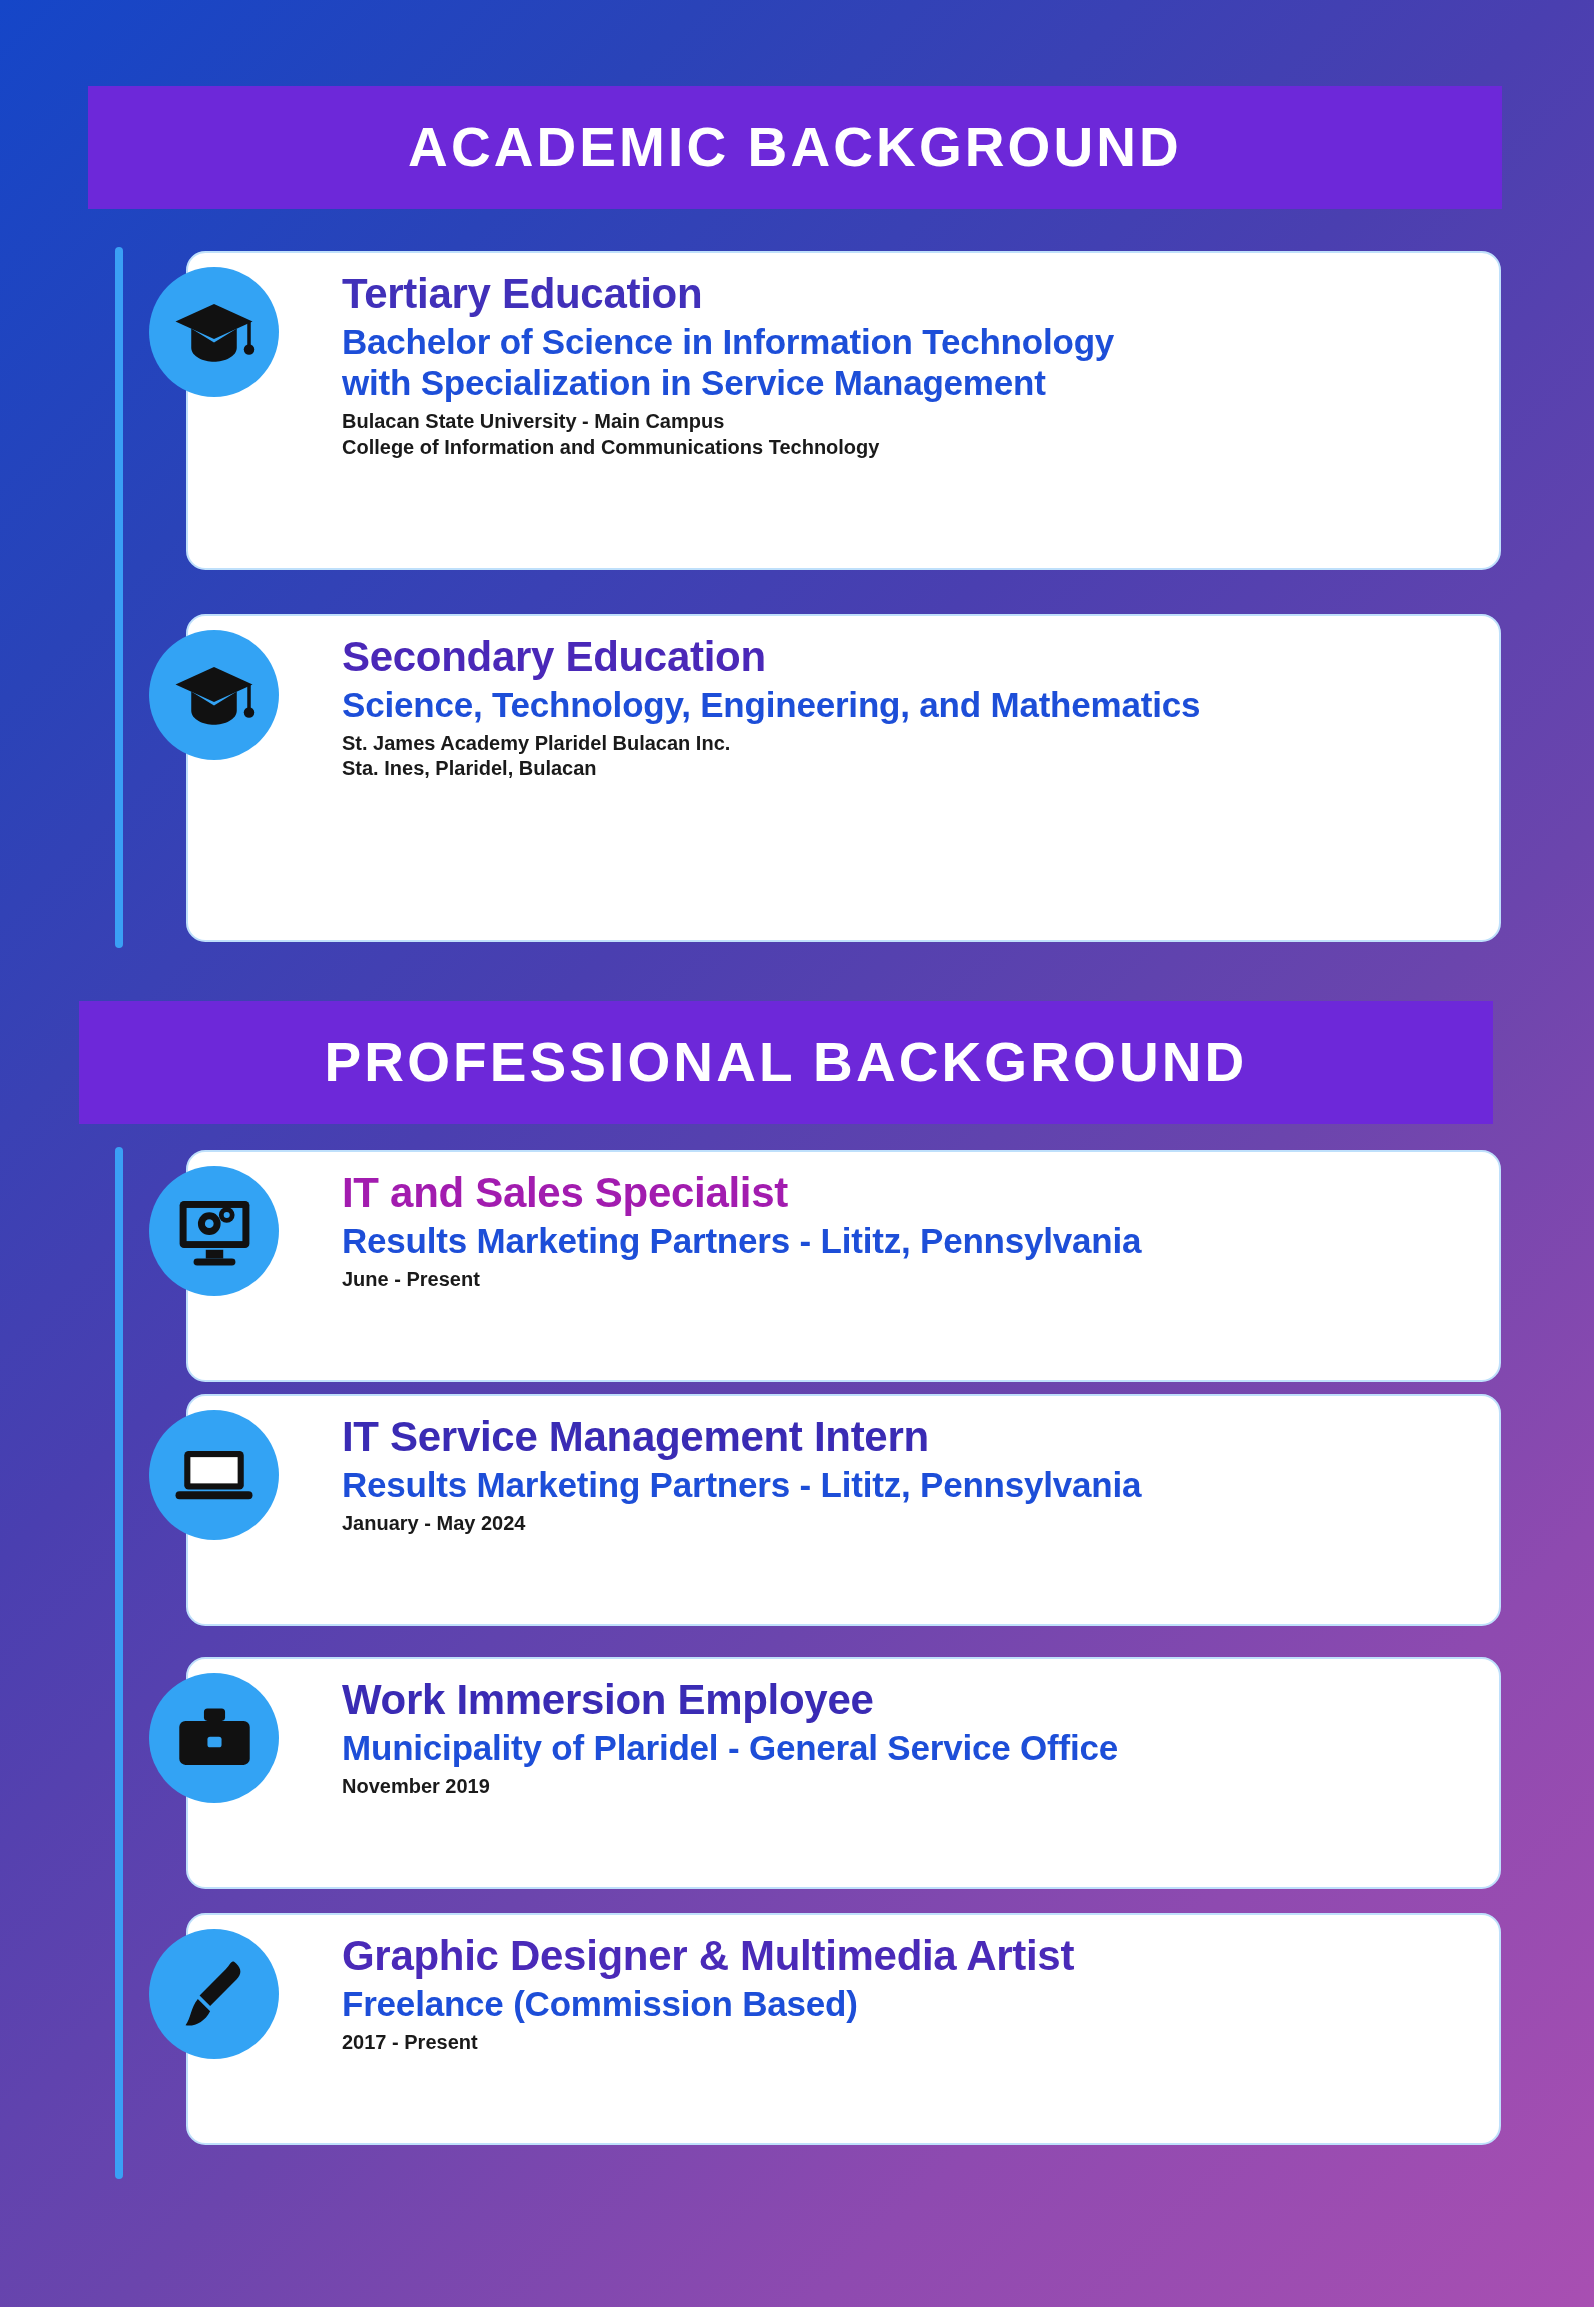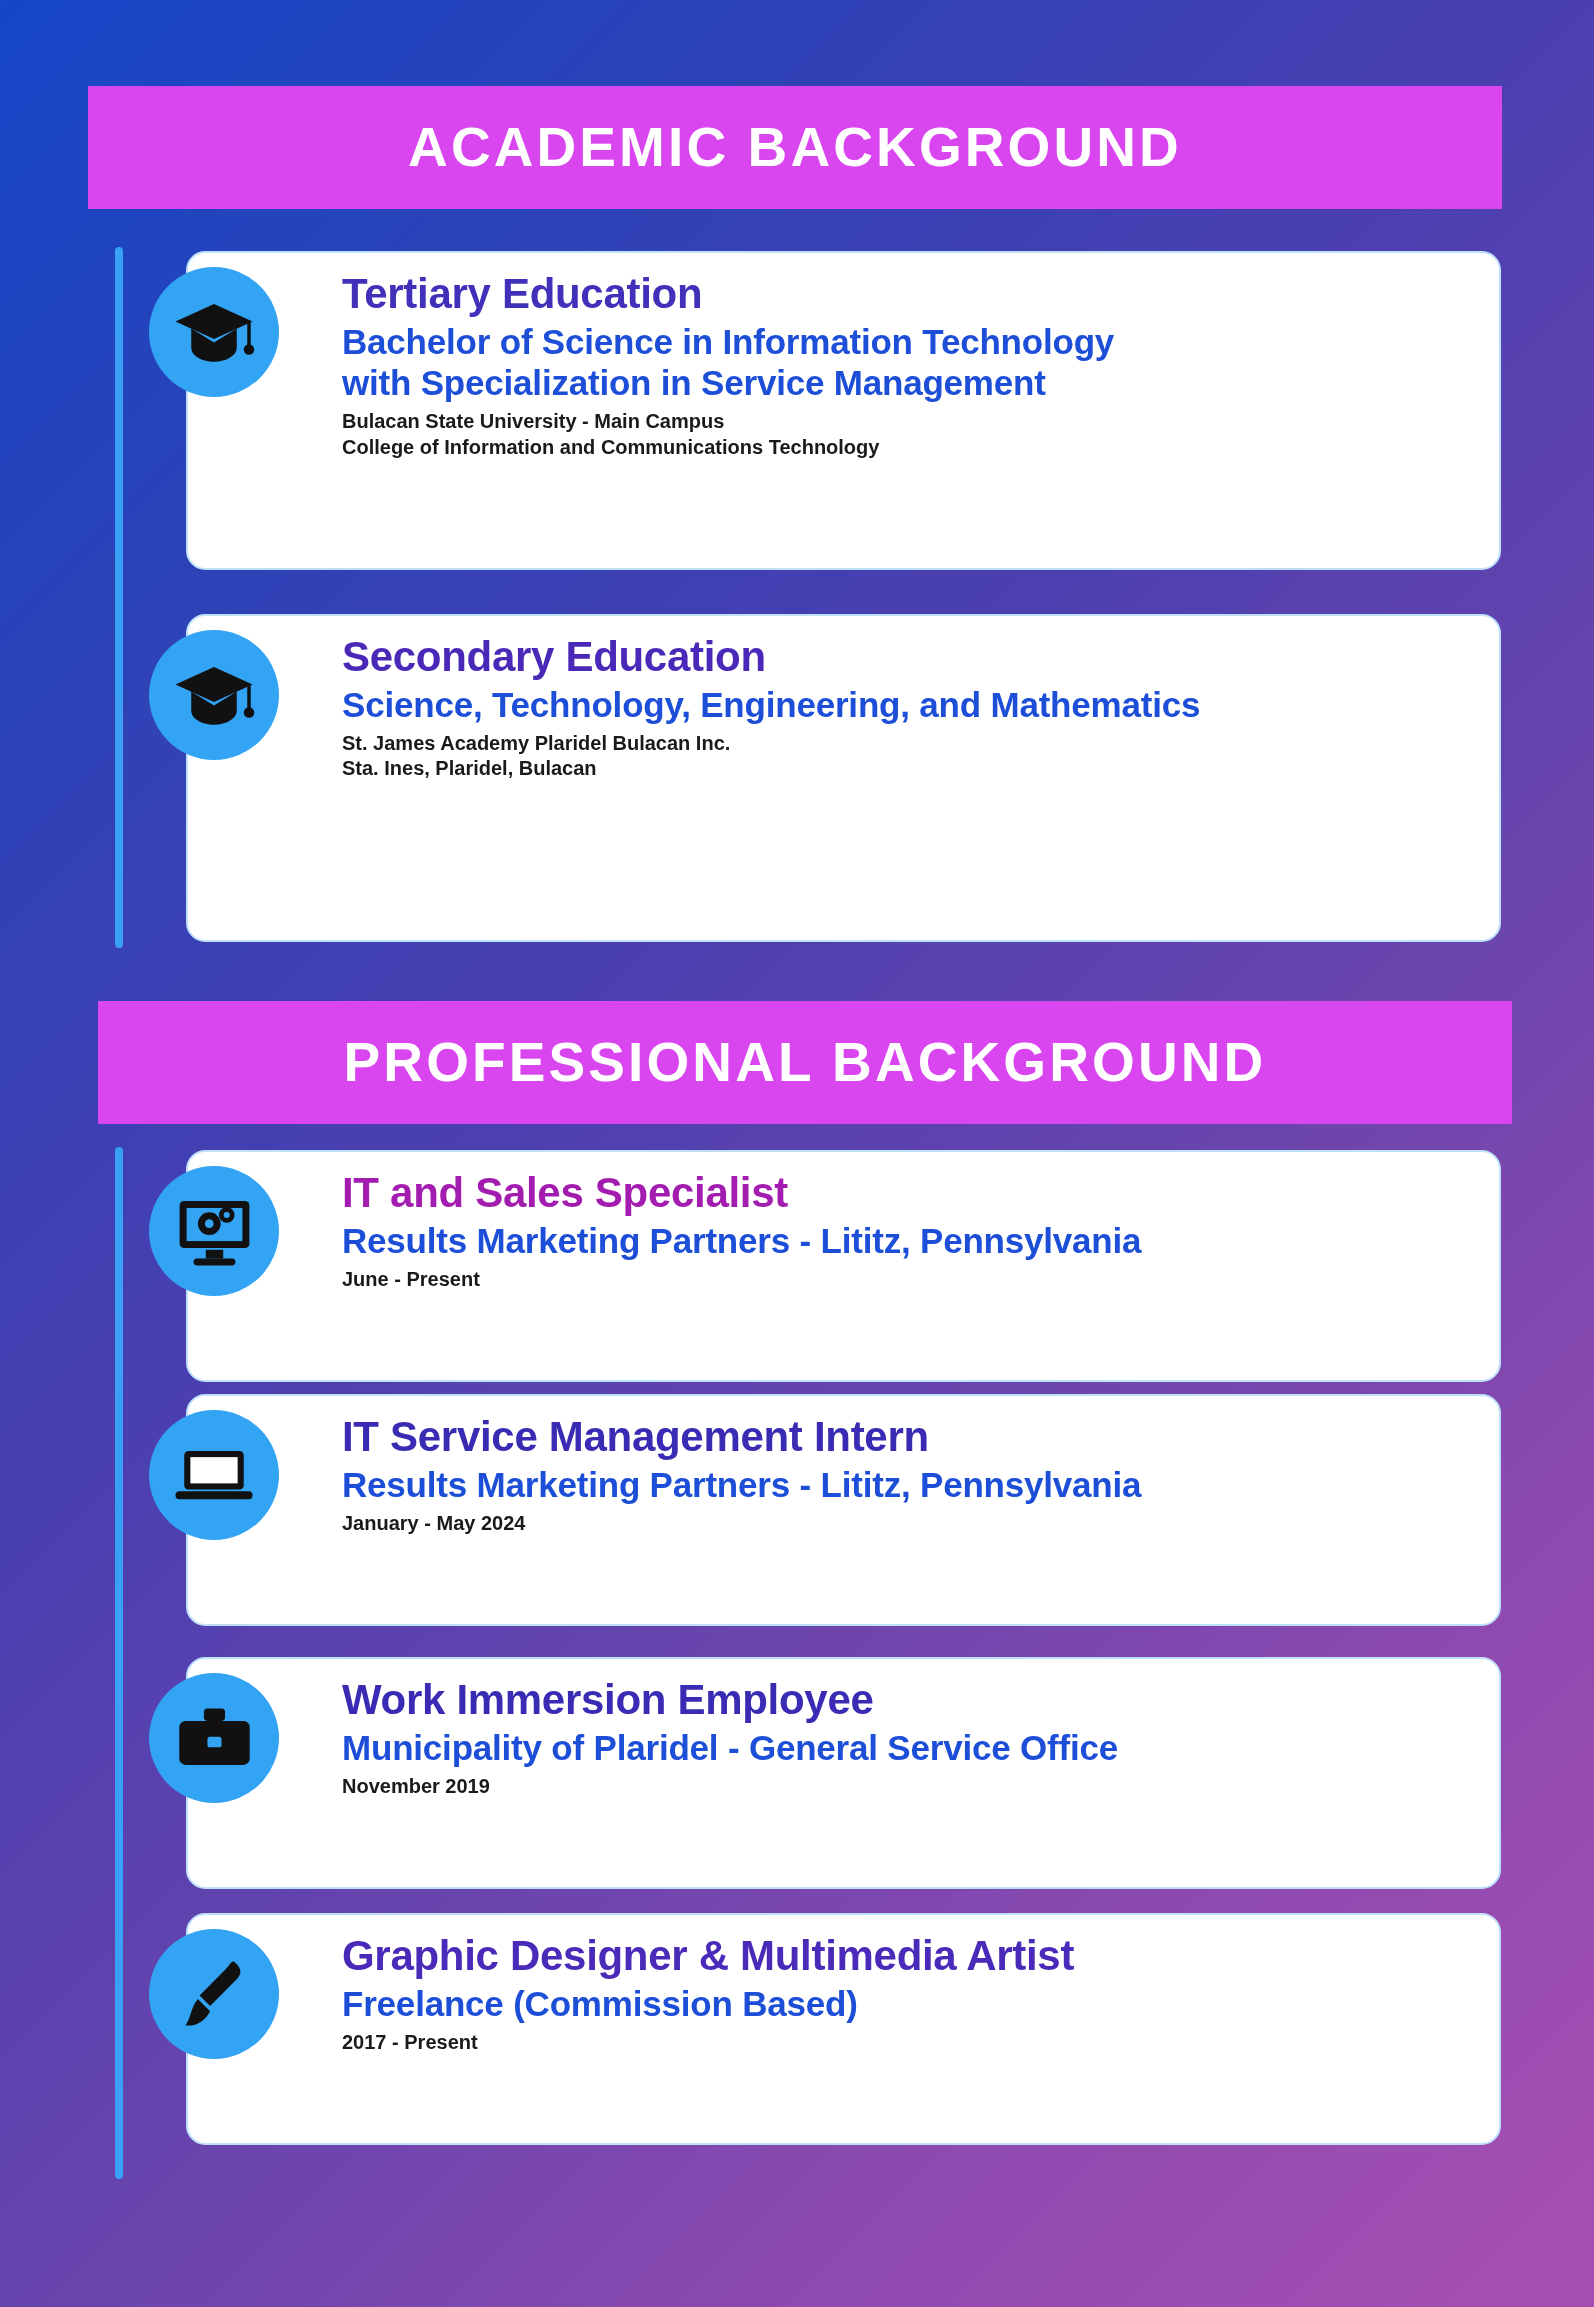--- a/index.html
+++ b/index.html
@@ -17,42 +17,42 @@
   .page {
     position: relative;
     width: 1594px;
     height: 2307px;
     box-sizing: border-box;
   }
 
   
   .section-banner {
     position: absolute;
-    background: #d946ef;
+    background: #6d28d9;
     display: flex;
     align-items: center;
     justify-content: center;
   }
   .section-banner .banner-text {
     color: #ffffff;
     font-weight: bold;
     font-size: 55px;
     letter-spacing: 3.1px;
     line-height: 1;
     white-space: nowrap;
   }
 
   #banner-academic {
     left: 88px;
     top: 86px;
     width: 1414px;
     height: 123px;
   }
   #banner-professional {
-    left: 98px;
+    left: 79px;
     top: 1001px;
     width: 1414px;
     height: 123px;
   }
 
   
   .rail {
     position: absolute;
     width: 8px;
     background: #3aa0f5;

